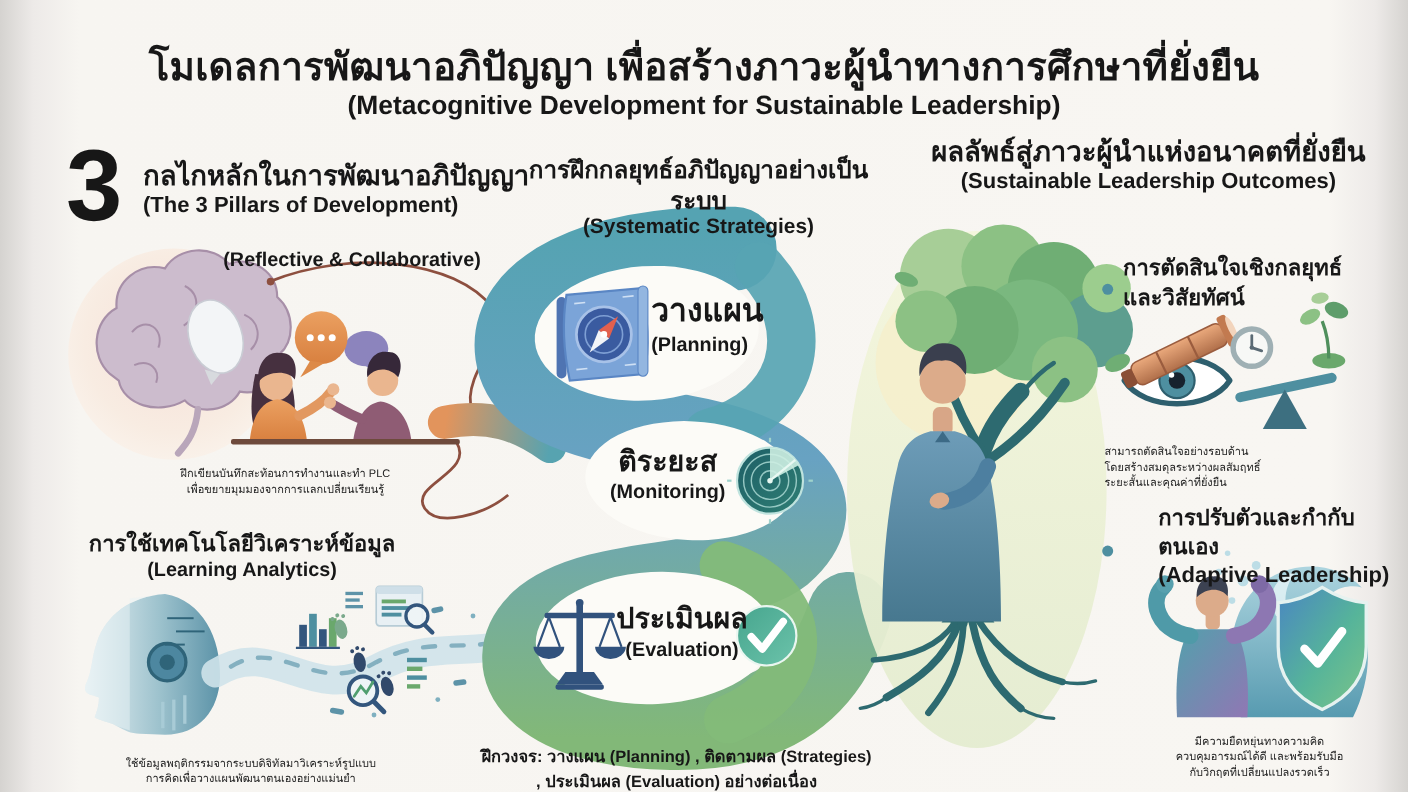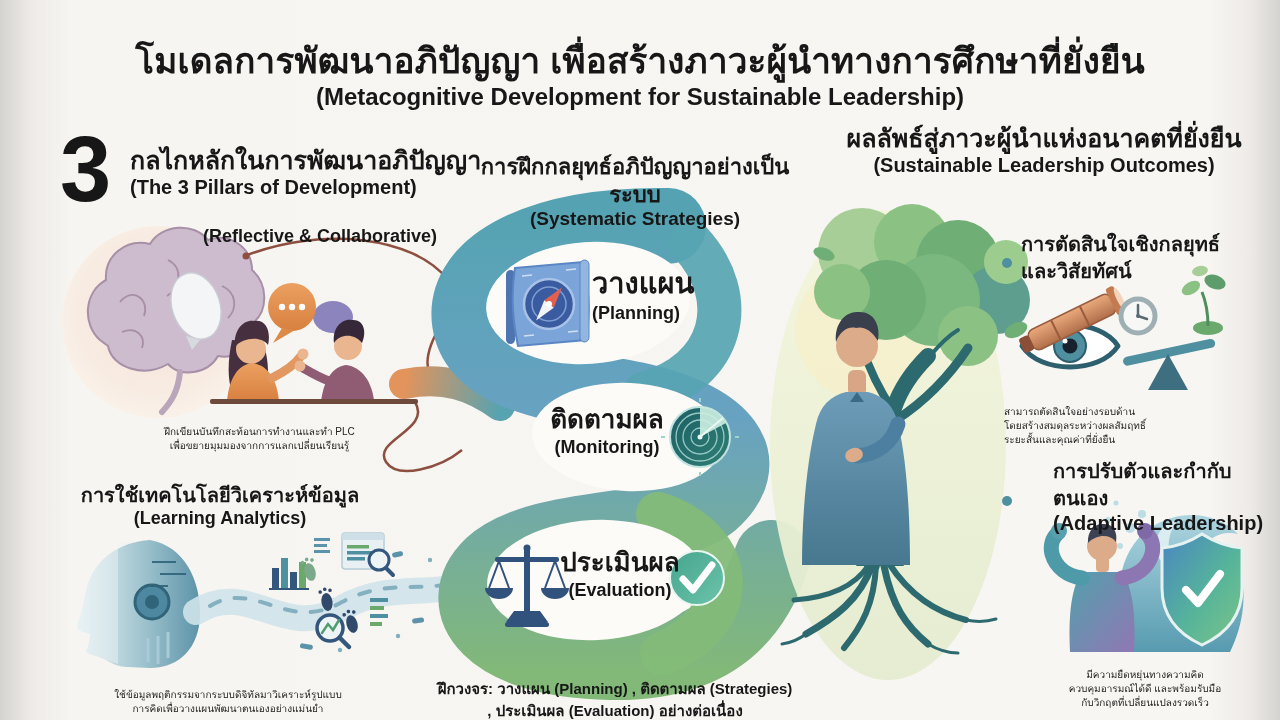--- a/index.html
+++ b/index.html
@@ -416,30 +416,30 @@
 เพื่อขยายมุมมองจากการแลกเปลี่ยนเรียนรู้</div>
 
   <div class="abs c" style="left:70px;top:482px;width:300px;">
     <div class="item-th">การใช้เทคโนโลยีวิเคราะห์ข้อมูล</div>
     <div class="item-en">(Learning Analytics)</div>
   </div>
   <div class="abs c desc pre" style="left:52px;top:672px;width:352px;">ใช้ข้อมูลพฤติกรรมจากระบบดิจิทัลมาวิเคราะห์รูปแบบ
 การคิดเพื่อวางแผนพัฒนาตนเองอย่างแม่นยำ</div>
 
   <div class="abs c" style="left:455px;top:141px;width:360px;">
-    <div class="colhead-th" style="font-size:22px;margin-top:12px;">การฝึกกลยุทธ์อภิปัญญาอย่างเป็นระบบ</div>
+    <div class="colhead-th" style="font-size:22px;">การฝึกกลยุทธ์อภิปัญญาอย่างเป็นระบบ</div>
     <div class="colhead-en" style="font-size:19px;">(Systematic Strategies)</div>
   </div>
 
   <div class="abs" style="left:592px;top:269px;">
     <div class="step-th-lg">วางแผน</div>
     <div class="step-en">(Planning)</div>
   </div>
   <div class="abs c" style="left:548px;top:406px;width:118px;">
-    <div class="step-th">ติดตามผล</div>
+    <div class="step-th">ติระยะส</div>
     <div class="step-en">(Monitoring)</div>
   </div>
   <div class="abs c" style="left:558px;top:549px;width:124px;">
     <div class="step-th">ประเมินผล</div>
     <div class="step-en">(Evaluation)</div>
   </div>
 
   <div class="abs c footer-mid pre" style="left:420px;top:678px;width:390px;">ฝึกวงจร: วางแผน (Planning) , ติดตามผล (Strategies)
 , ประเมินผล (Evaluation) อย่างต่อเนื่อง</div>
 

